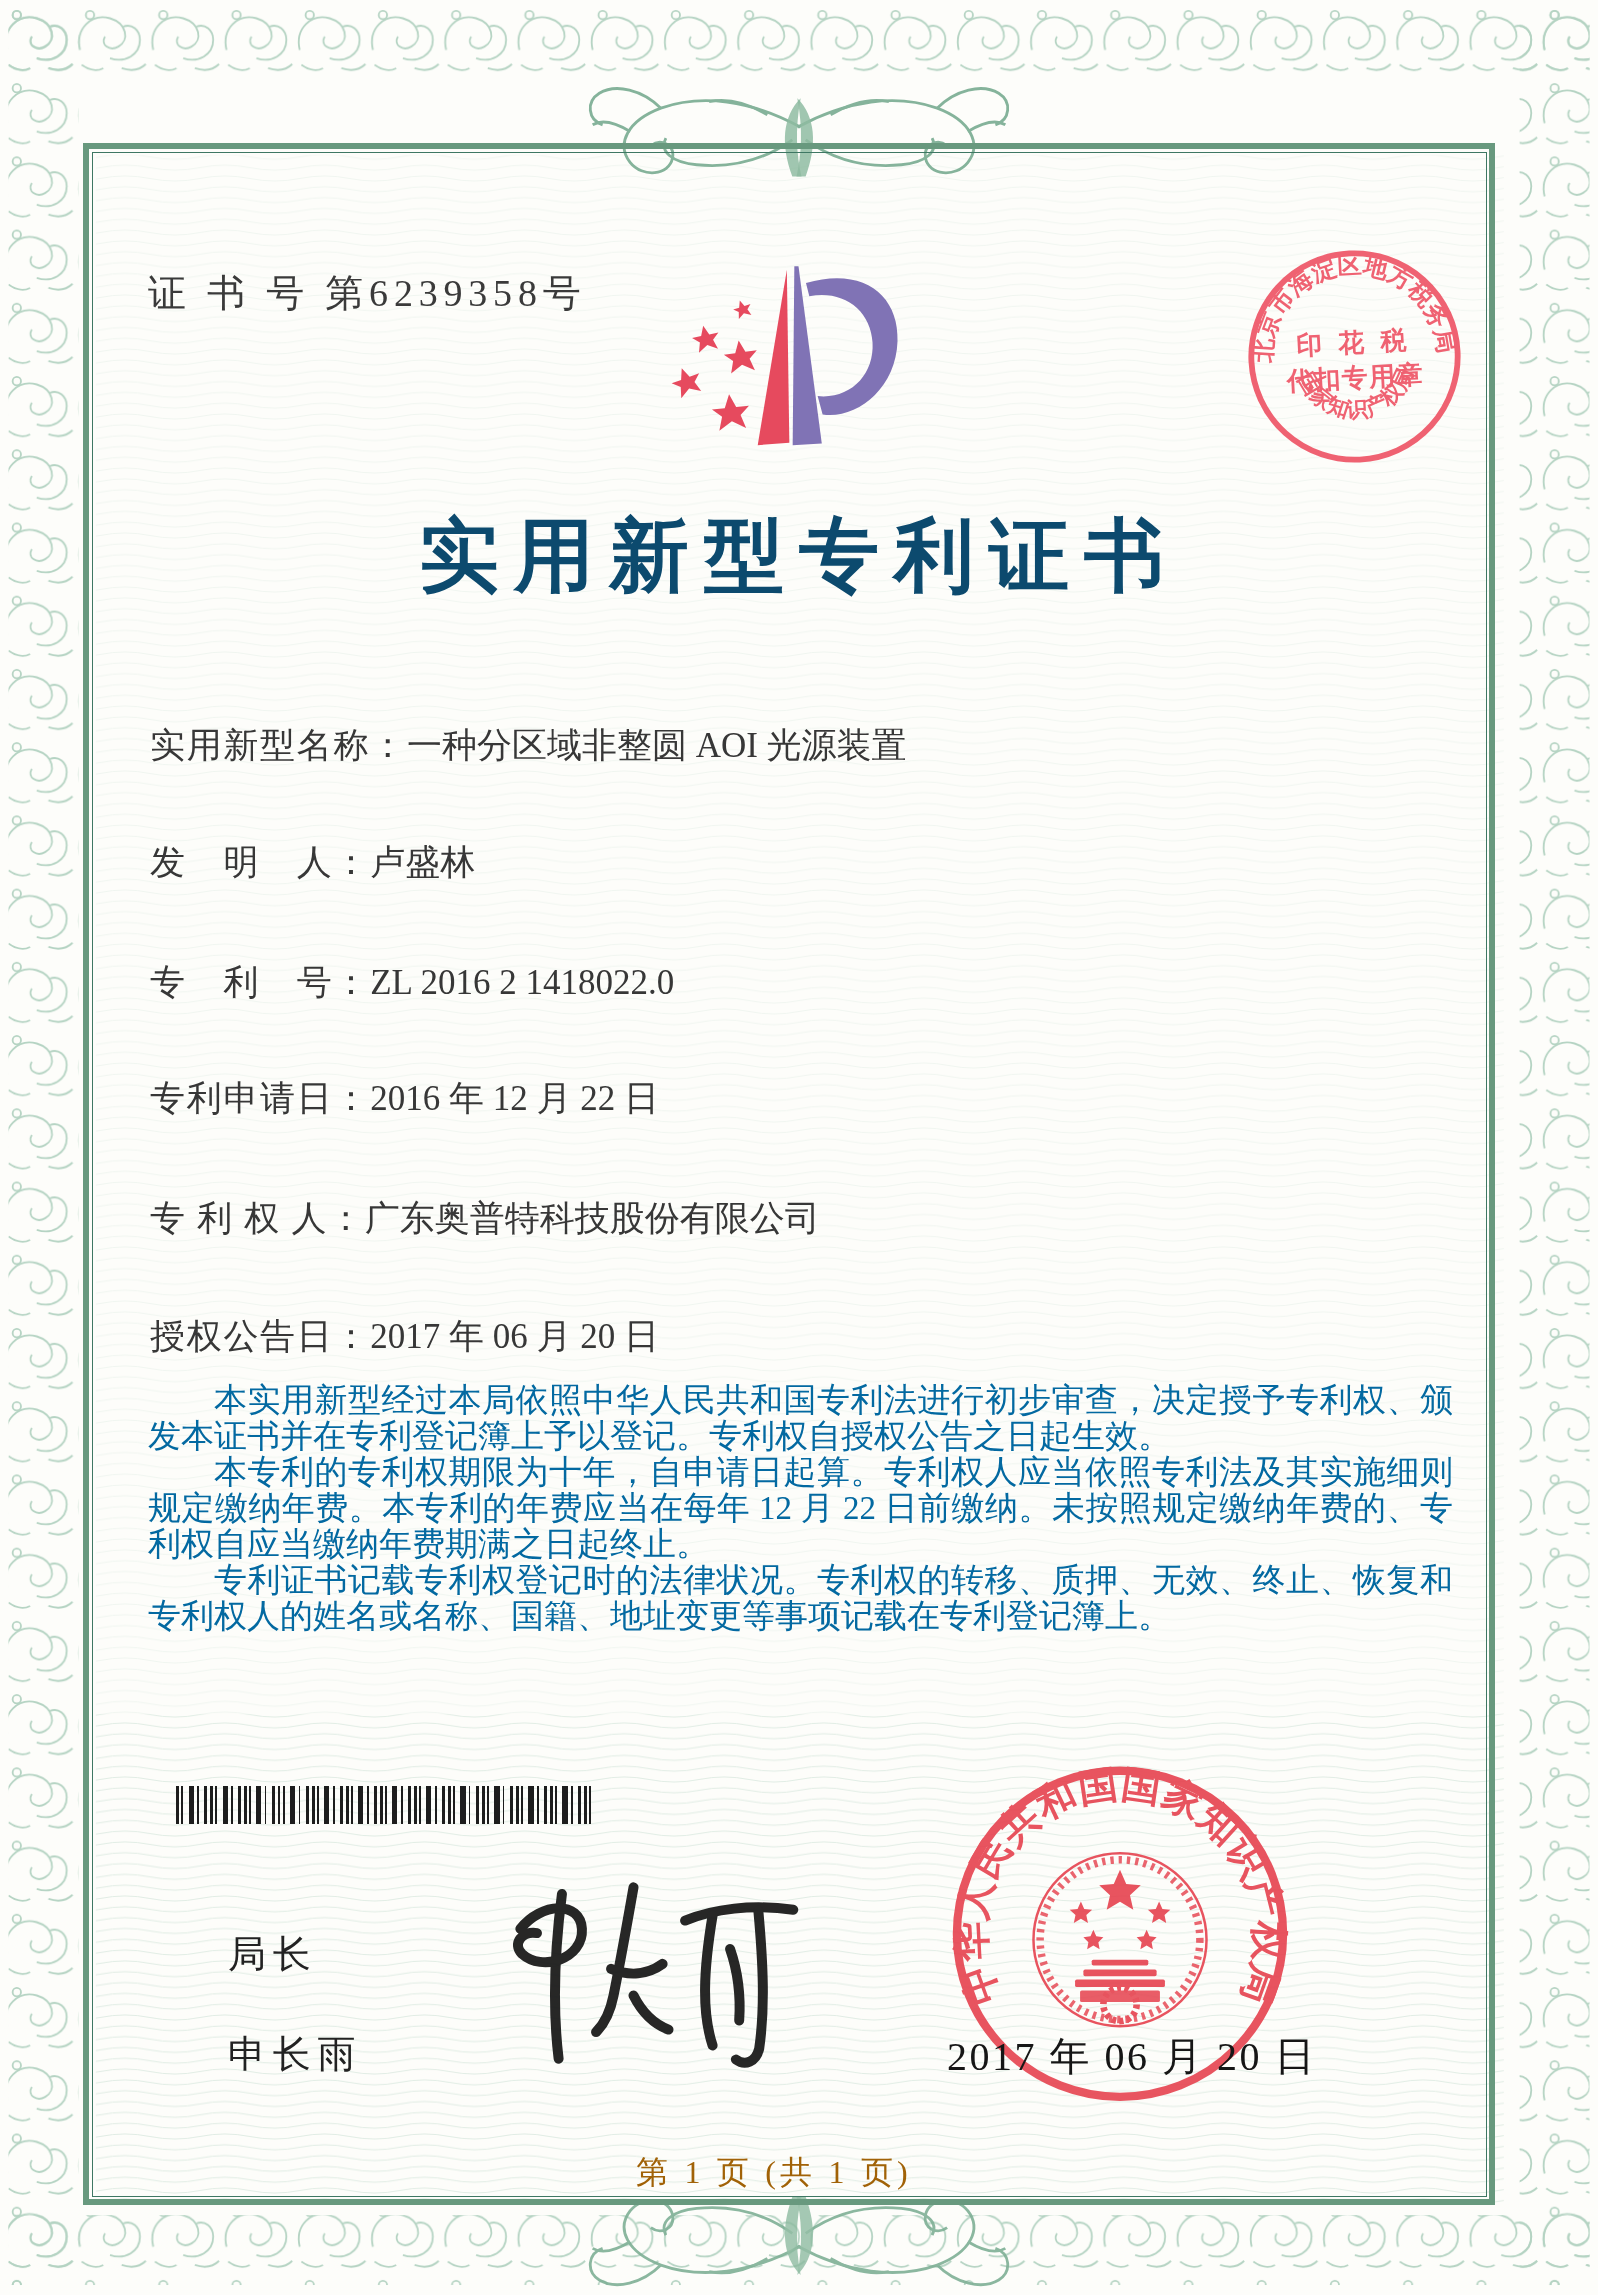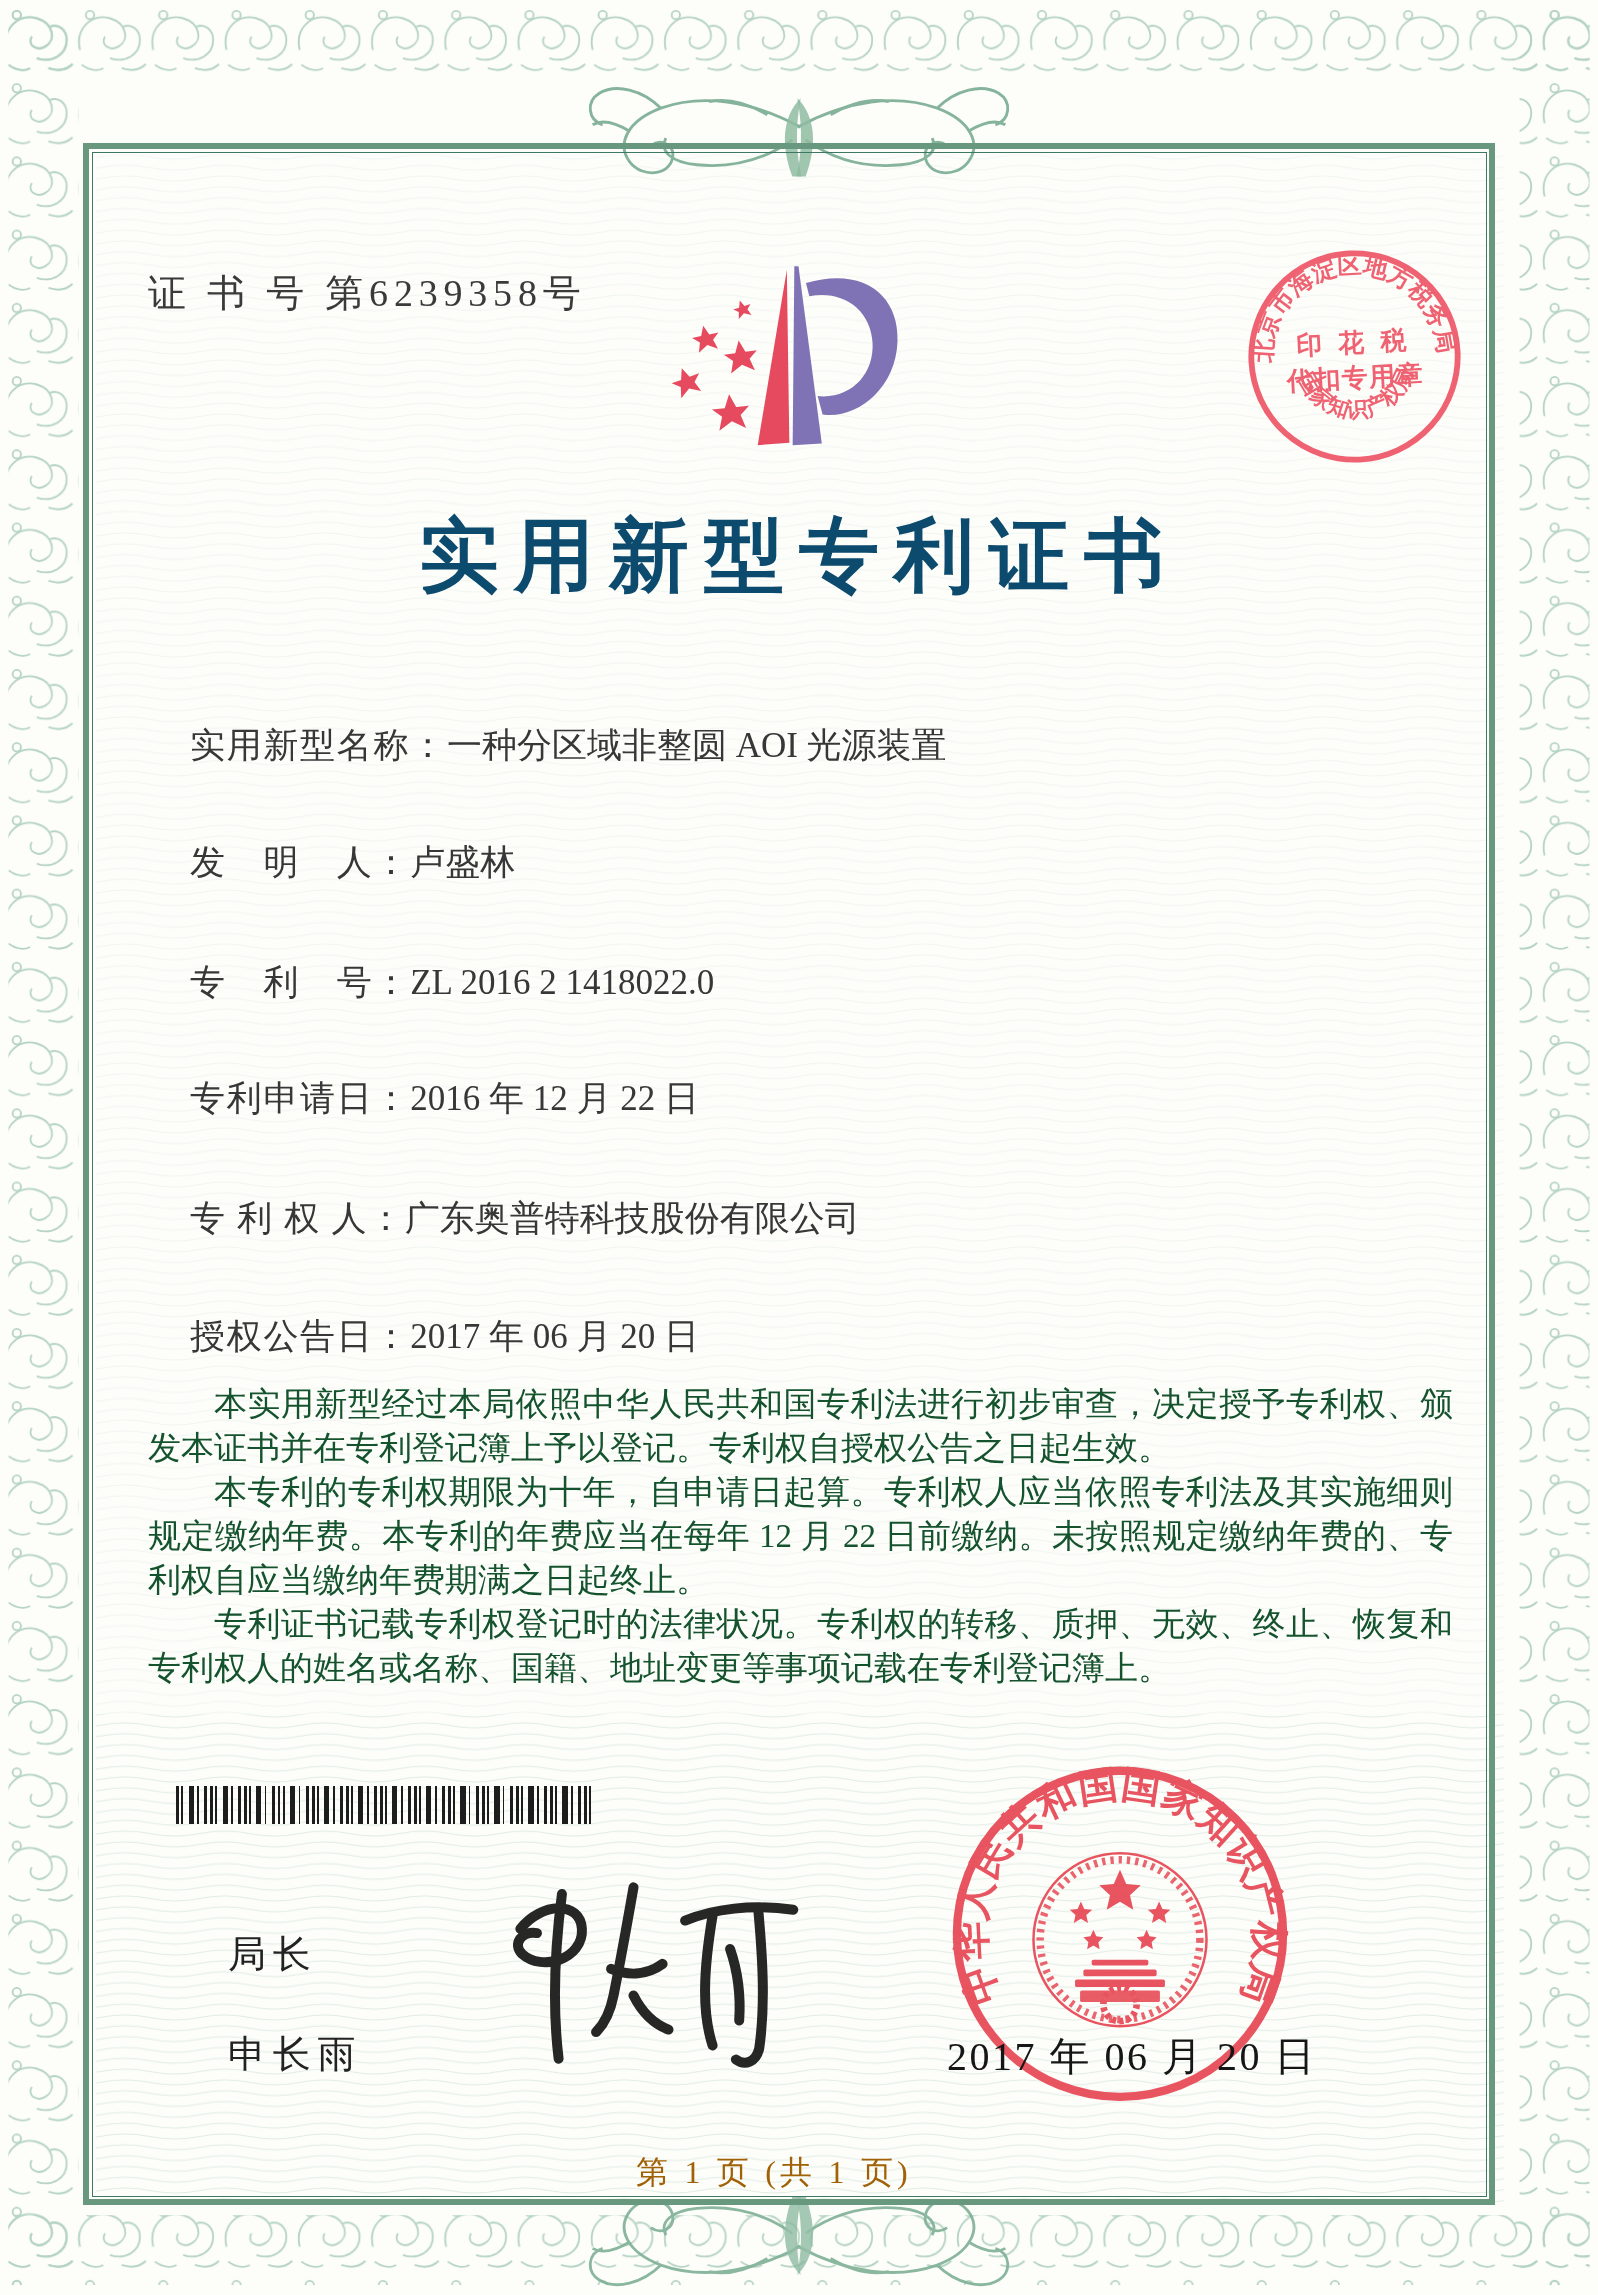--- a/index.html
+++ b/index.html
@@ -19,25 +19,25 @@
     position:absolute;left:2.5px;top:2.5px;right:2.5px;bottom:2.5px;
     border:1.7px solid #3e7763;
   }
   .cert-number{
     left:148px;top:268px;font-size:38px;letter-spacing:5.8px;color:#3a3a3a;
   }
   .cert-title{
     left:0;right:0;top:503px;text-align:center;font-size:80px;font-weight:700;
     letter-spacing:15px;color:#0c4a6e;
   }
-  .field-row{left:150px;font-size:35px;color:#373737;white-space:nowrap;margin-left:40px;}
+  .field-row{left:150px;font-size:35px;color:#373737;white-space:nowrap;}
   .field-row .lbl{letter-spacing:1.7px;}
   .paras{
-    left:148px;top:1382px;width:1305px;font-size:33px;line-height:44px;
-    text-align:justify;color:#14532d;
+    left:148px;top:1382px;width:1305px;font-size:33px;line-height:36px;
+    text-align:justify;color:#0369a1;
   }
   .paras p{margin:0;text-indent:2em;}
   .barcode{
     left:176px;top:1786px;width:416px;height:38px;
     background-image:
       repeating-linear-gradient(90deg,
         #1d1d1d 0 2.5px,transparent 2.5px 5px,
         #1d1d1d 5px 6.7px,transparent 6.7px 12.5px,
         #1d1d1d 12.5px 17.5px,transparent 17.5px 21px,
         #1d1d1d 21px 22.5px,transparent 22.5px 28px,

